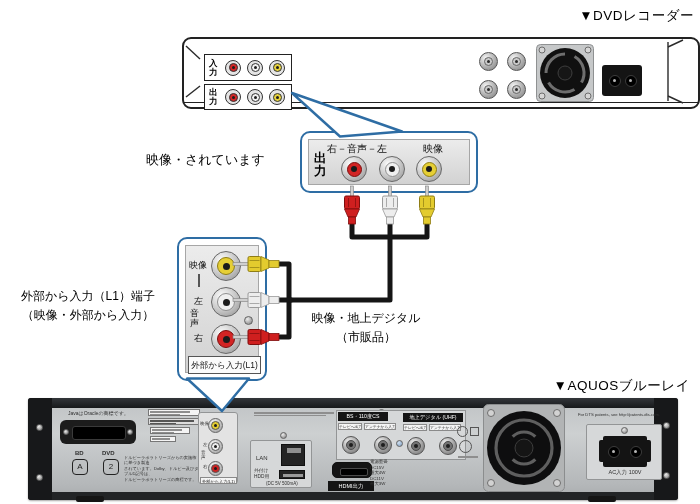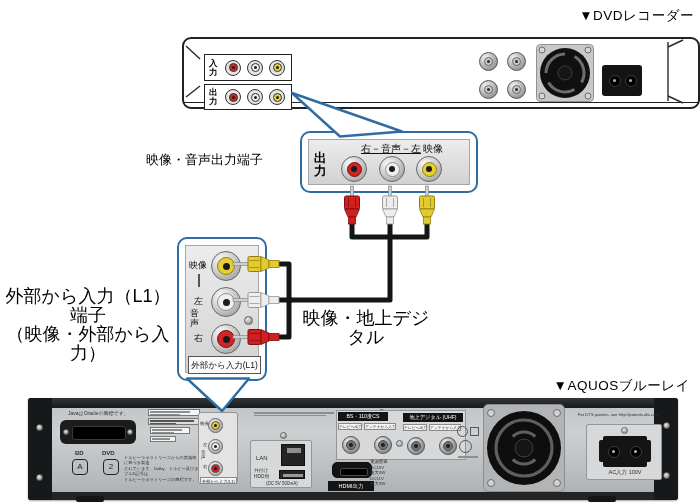--- a/index.html
+++ b/index.html
@@ -2,21 +2,21 @@
 <html><head>
 <meta charset="utf-8">
 <style>
   html,body{margin:0;padding:0;background:#fff;}
   .canvas{position:relative;width:700px;height:504px;background:#ffffff;overflow:hidden;
           font-family:"Liberation Sans","DejaVu Sans",sans-serif;color:#111;}
   .abs{position:absolute;}
   
   .hdr{font-size:13.5px;letter-spacing:.5px;color:#000;white-space:nowrap;}
   .note{font-size:13px;color:#000;white-space:nowrap;}
-  .note2{font-size:18px;color:#000;text-align:center;line-height:19px;}
+  .note2{font-size:12px;color:#000;text-align:center;line-height:19px;}
   
   .dvd-dev{left:182px;top:37px;width:514px;height:68px;border:2px solid #222;border-radius:9px;background:#fff;}
   .dvd-baseline{left:0;right:0;bottom:4px;border-top:1.5px solid #222;height:0;}
   .io-box{border:1.5px solid #222;background:#fff;display:flex;align-items:center;gap:6px;padding:0 4px;box-sizing:border-box;}
   .io-lab{font-size:8.5px;font-weight:bold;line-height:1.05;width:10px;word-break:break-all;color:#000;}
   .ljack{width:16px;height:16px;border-radius:50%;background:#e4e4e4;border:1.3px solid #333;
          display:flex;align-items:center;justify-content:center;box-sizing:border-box;flex:0 0 auto;}
   .ljack .c2{width:9px;height:9px;border-radius:50%;border:1px solid #333;display:flex;align-items:center;justify-content:center;box-sizing:border-box;}
   .ljack .c3{width:3px;height:3px;border-radius:50%;background:#1d1d1d;}
   .sjack{width:19px;height:19px;border-radius:50%;background:radial-gradient(circle at 35% 30%,#f5f5f5,#a8a8a8 60%,#7c7c7c);
@@ -150,26 +150,26 @@
     <div class="abs acin" style="left:418px;top:26px;width:40px;height:31px;">
       <div class="hole" style="left:7px;top:10px;">
           <div class="pin"></div>
         </div>
       <div class="hole" style="left:23px;top:10px;">
           <div class="pin"></div>
         </div>
     </div>
   </div>
 
-  <div class="abs note" style="left:146px;top:151px;">映像・音声出力端子</div>
+  <div class="abs note" style="left:146px;top:151px;">映像・されています</div>
 
   <div class="abs callout" style="left:300px;top:131px;width:178px;height:62px;">
     <div class="photo" style="left:6px;top:6px;right:6px;bottom:6px;">
       <div class="abs boldlab" style="left:5px;top:12px;">出力</div>
-      <div class="clab" style="left:18px;top:2px;width:94px;text-align:right;text-decoration:underline;">右－音声－左</div>
+      <div class="clab" style="left:18px;top:2px;width:94px;text-align:left;">右－音声－左</div>
       <div class="clab" style="left:106px;top:2px;width:36px;text-align:center;">映像</div>
       <div class="rjack" style="left:32px;top:16px;width:26px;height:26px;">
         <div class="core" style="width:15px;height:15px;background:#d32424;border:1px solid #7c0e0e;">
             <div class="hole" style="width:6px;height:6px;"></div>
           </div>
       </div>
       <div class="rjack" style="left:70px;top:16px;width:26px;height:26px;">
         <div class="core" style="width:15px;height:15px;background:#efefef;border:1px solid #8f8f8f;">
             <div class="hole" style="width:6px;height:6px;"></div>
           </div>
@@ -177,20 +177,21 @@
       <div class="rjack" style="left:107px;top:16px;width:26px;height:26px;">
         <div class="core" style="width:15px;height:15px;background:#e6cf35;border:1px solid #8d7c15;">
             <div class="hole" style="width:6px;height:6px;"></div>
           </div>
       </div>
     </div>
   </div>
 
   <div class="abs note2" style="left:302px;top:309px;width:128px;">
     <div>映像・地上デジタル</div>
+    <div>（市販品）</div>
   </div>
 
   <div class="abs callout" style="left:177px;top:237px;width:90px;height:144px;">
     <div class="photo" style="left:6px;top:6px;right:6px;bottom:6px;">
       <div class="clab" style="left:3px;top:13px;font-size:9px;">映像</div>
       <div class="tick" style="left:12px;top:28px;height:13px;"></div>
       <div class="clab" style="left:8px;top:49px;font-size:9px;">左</div>
       <div class="clab" style="left:4px;top:63px;font-size:9px;width:10px;line-height:1.1;word-break:break-all;white-space:normal;">音声</div>
       <div class="clab" style="left:8px;top:86px;font-size:9px;">右</div>
       <div class="rjack" style="left:25px;top:5px;width:30px;height:30px;">

